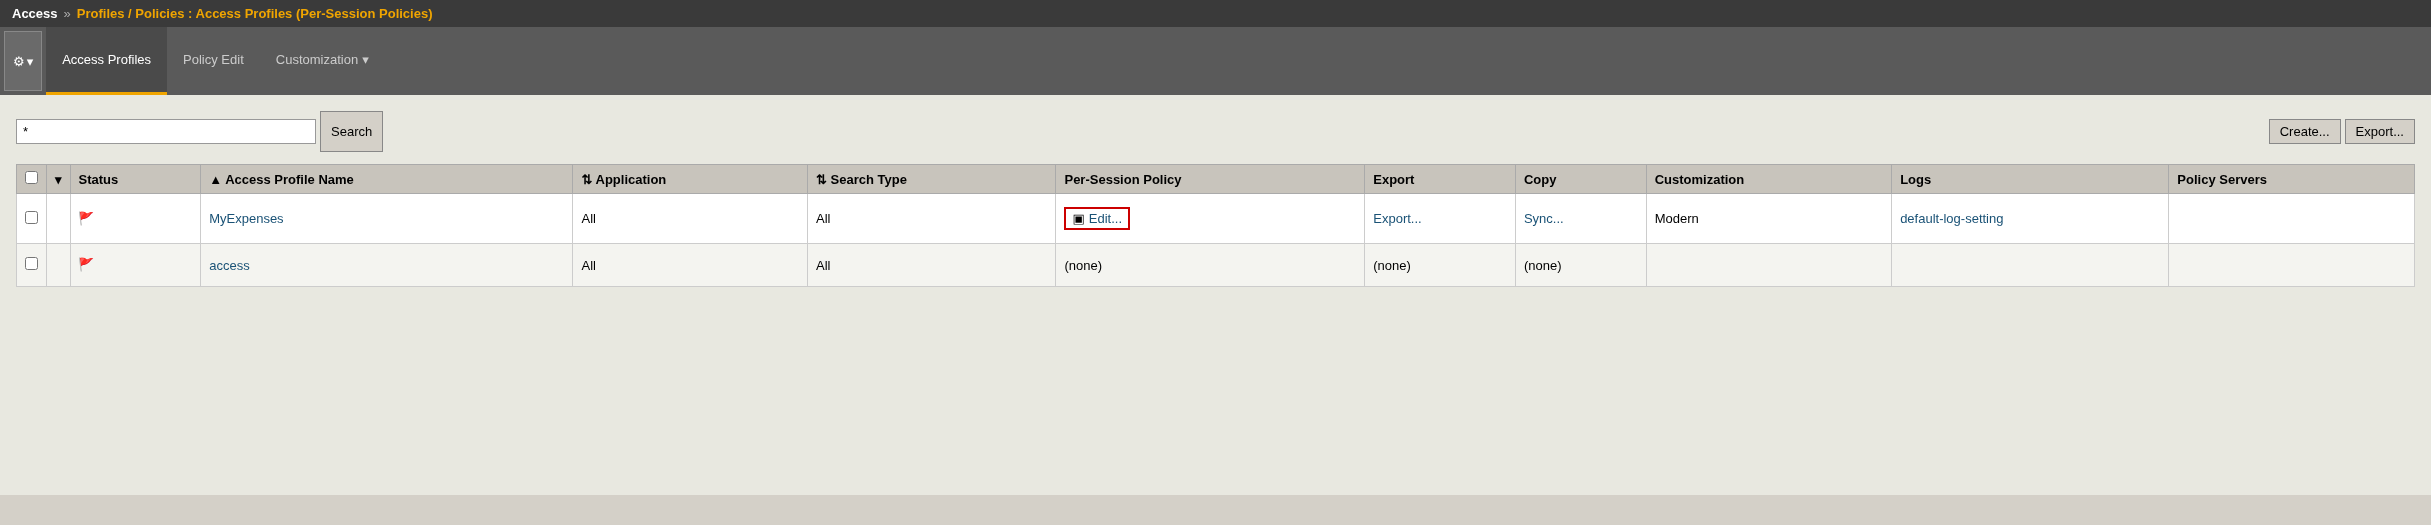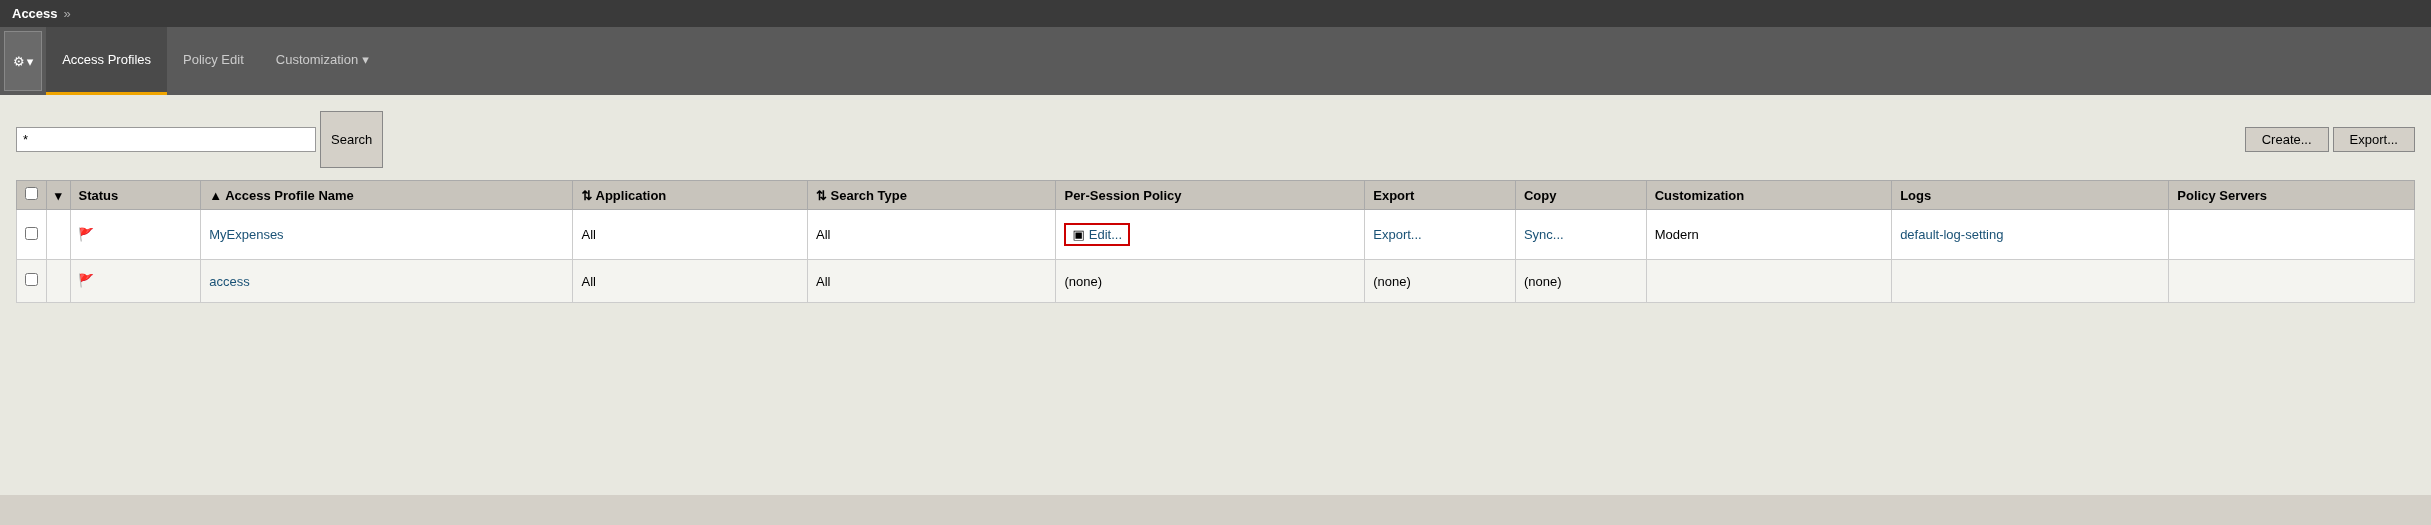--- a/index.html
+++ b/index.html
@@ -77,32 +77,32 @@
       gap: 4px;
     }
     .search-input {
       width: 300px;
       padding: 4px 6px;
       border: 1px solid #999;
       font-size: 13px;
       background: #fff;
     }
     .search-btn {
-      padding: 20px 10px;
+      padding: 12px 10px;
       background: #d4d0c8;
       border: 1px solid #888;
       cursor: pointer;
       font-size: 13px;
     }
     .action-btns {
       display: flex;
       gap: 4px;
     }
     .action-btn {
-      padding: 4px 16px;
+      padding: 4px 10px;
       background: #d4d0c8;
       border: 1px solid #888;
       cursor: pointer;
       font-size: 13px;
     }
 
     
     .data-table {
       width: 100%;
       border-collapse: collapse;
@@ -163,20 +163,21 @@
     .th-dropdown {
       width: 22px;
     }
   </style>
 </head>
 <body>
 
 <div class="top-bar">
   <span class="access-label">Access</span>
   <span class="chevrons">»</span>
+  <span class="breadcrumb-link">Profiles / Policies : Access Profiles (Per-Session Policies)</span>
 </div>
 
 <div class="tab-bar">
   <button class="gear-btn">
     <span>⚙</span>
     <span>▾</span>
   </button>
   <div class="tab active">
     <span>Access Profiles</span>
   </div>

